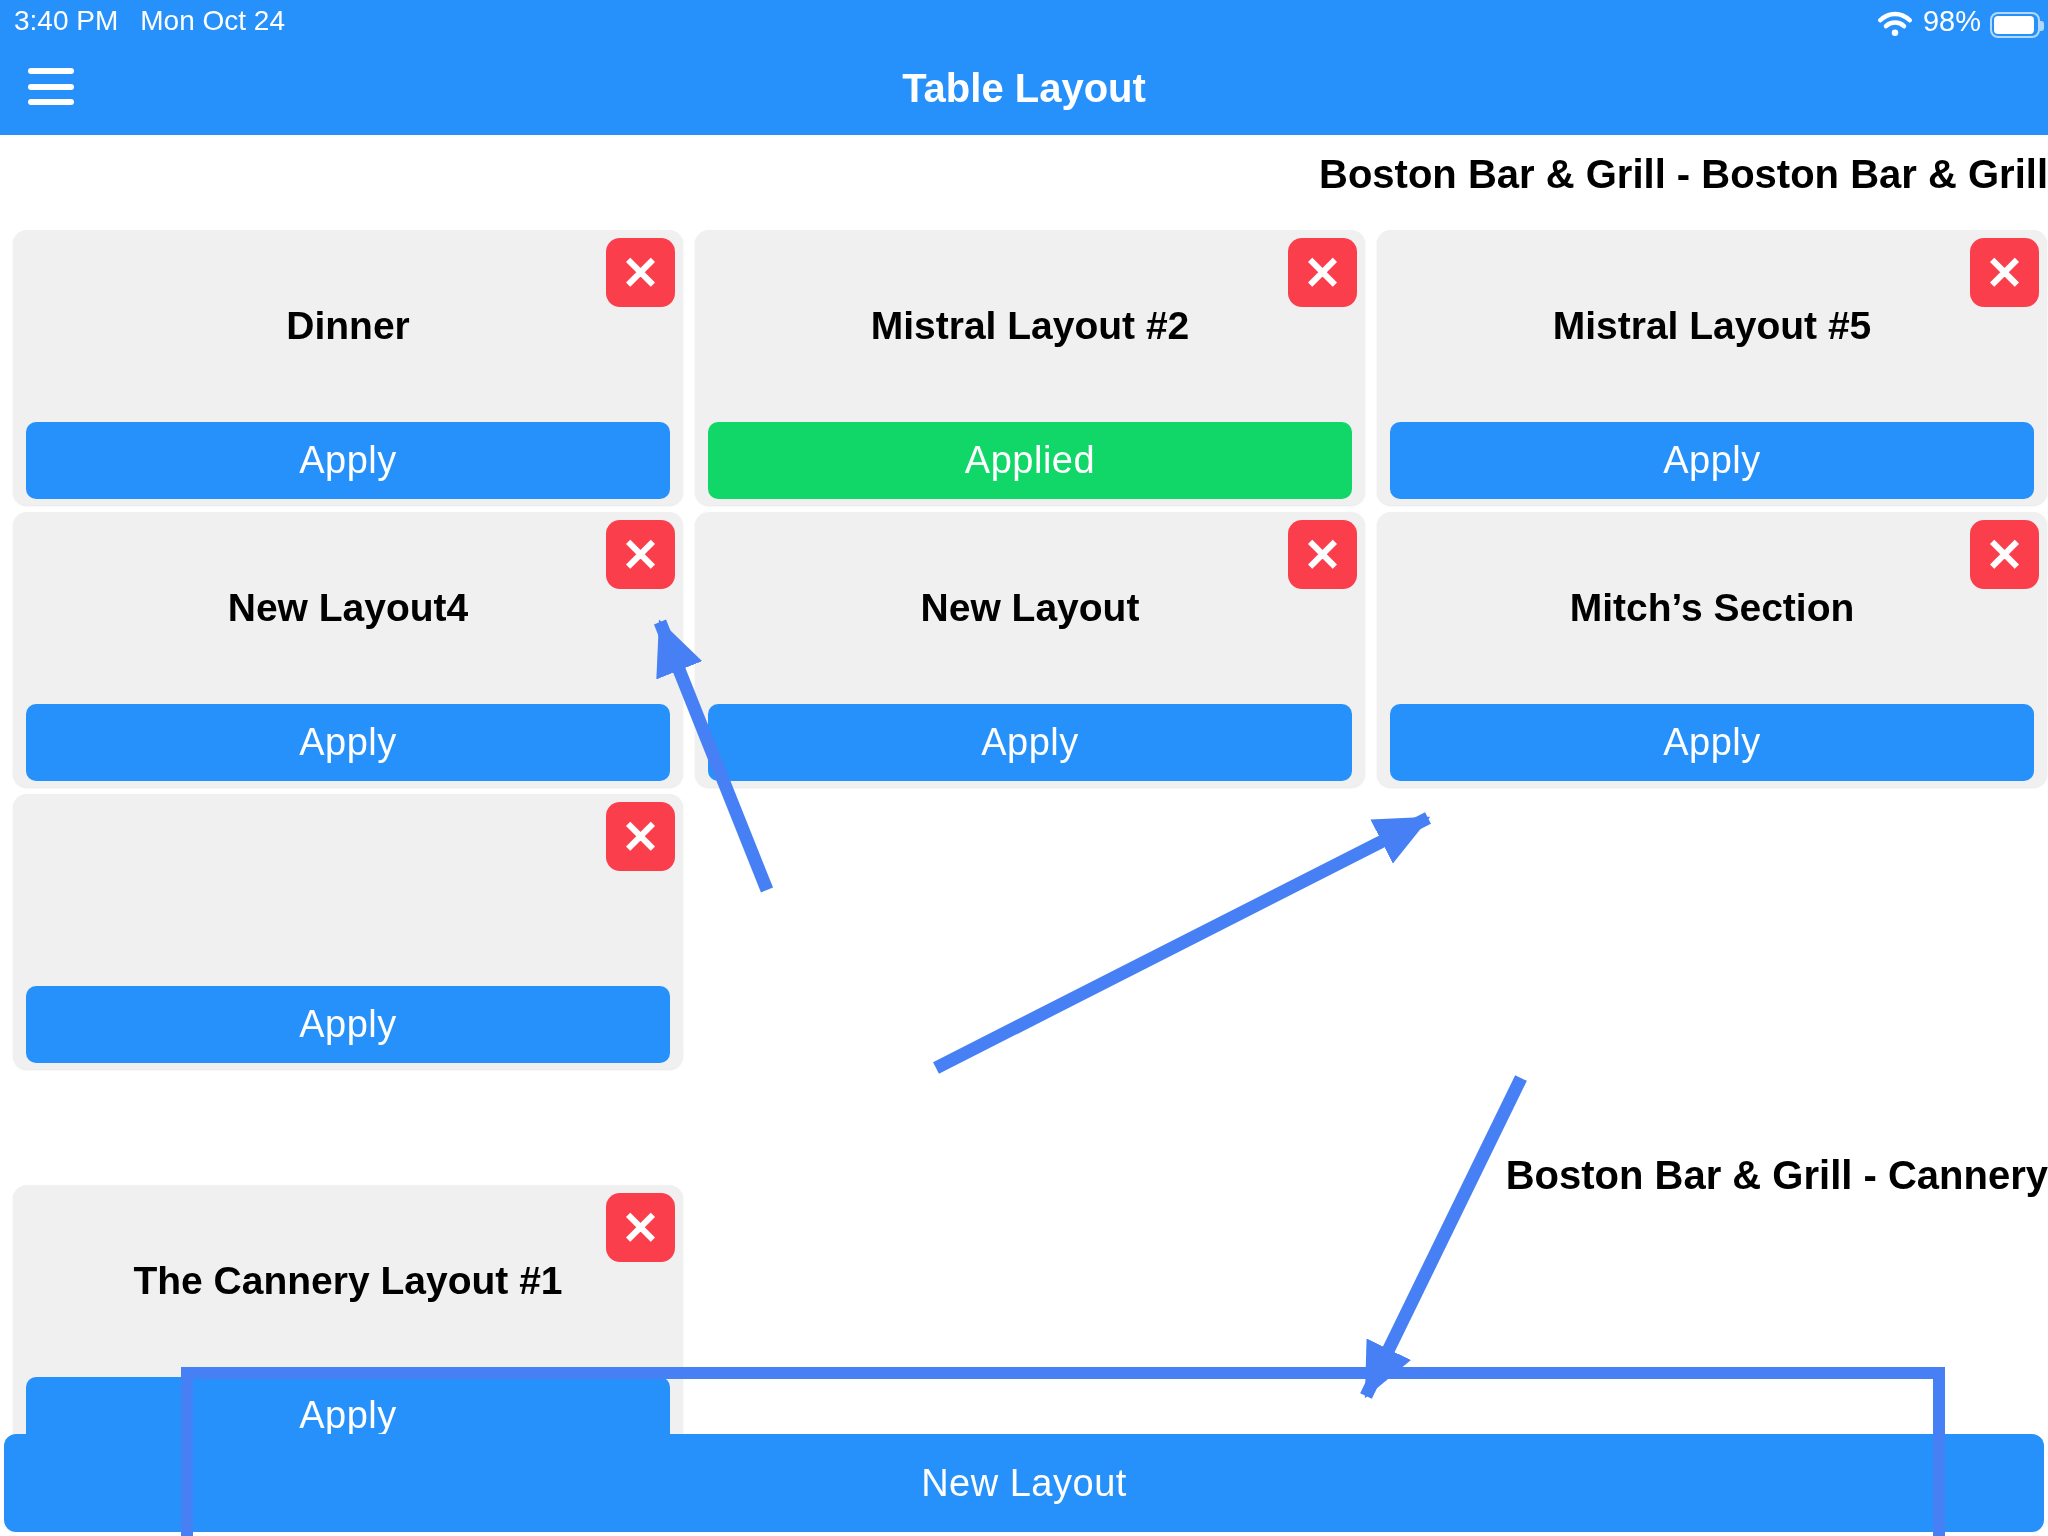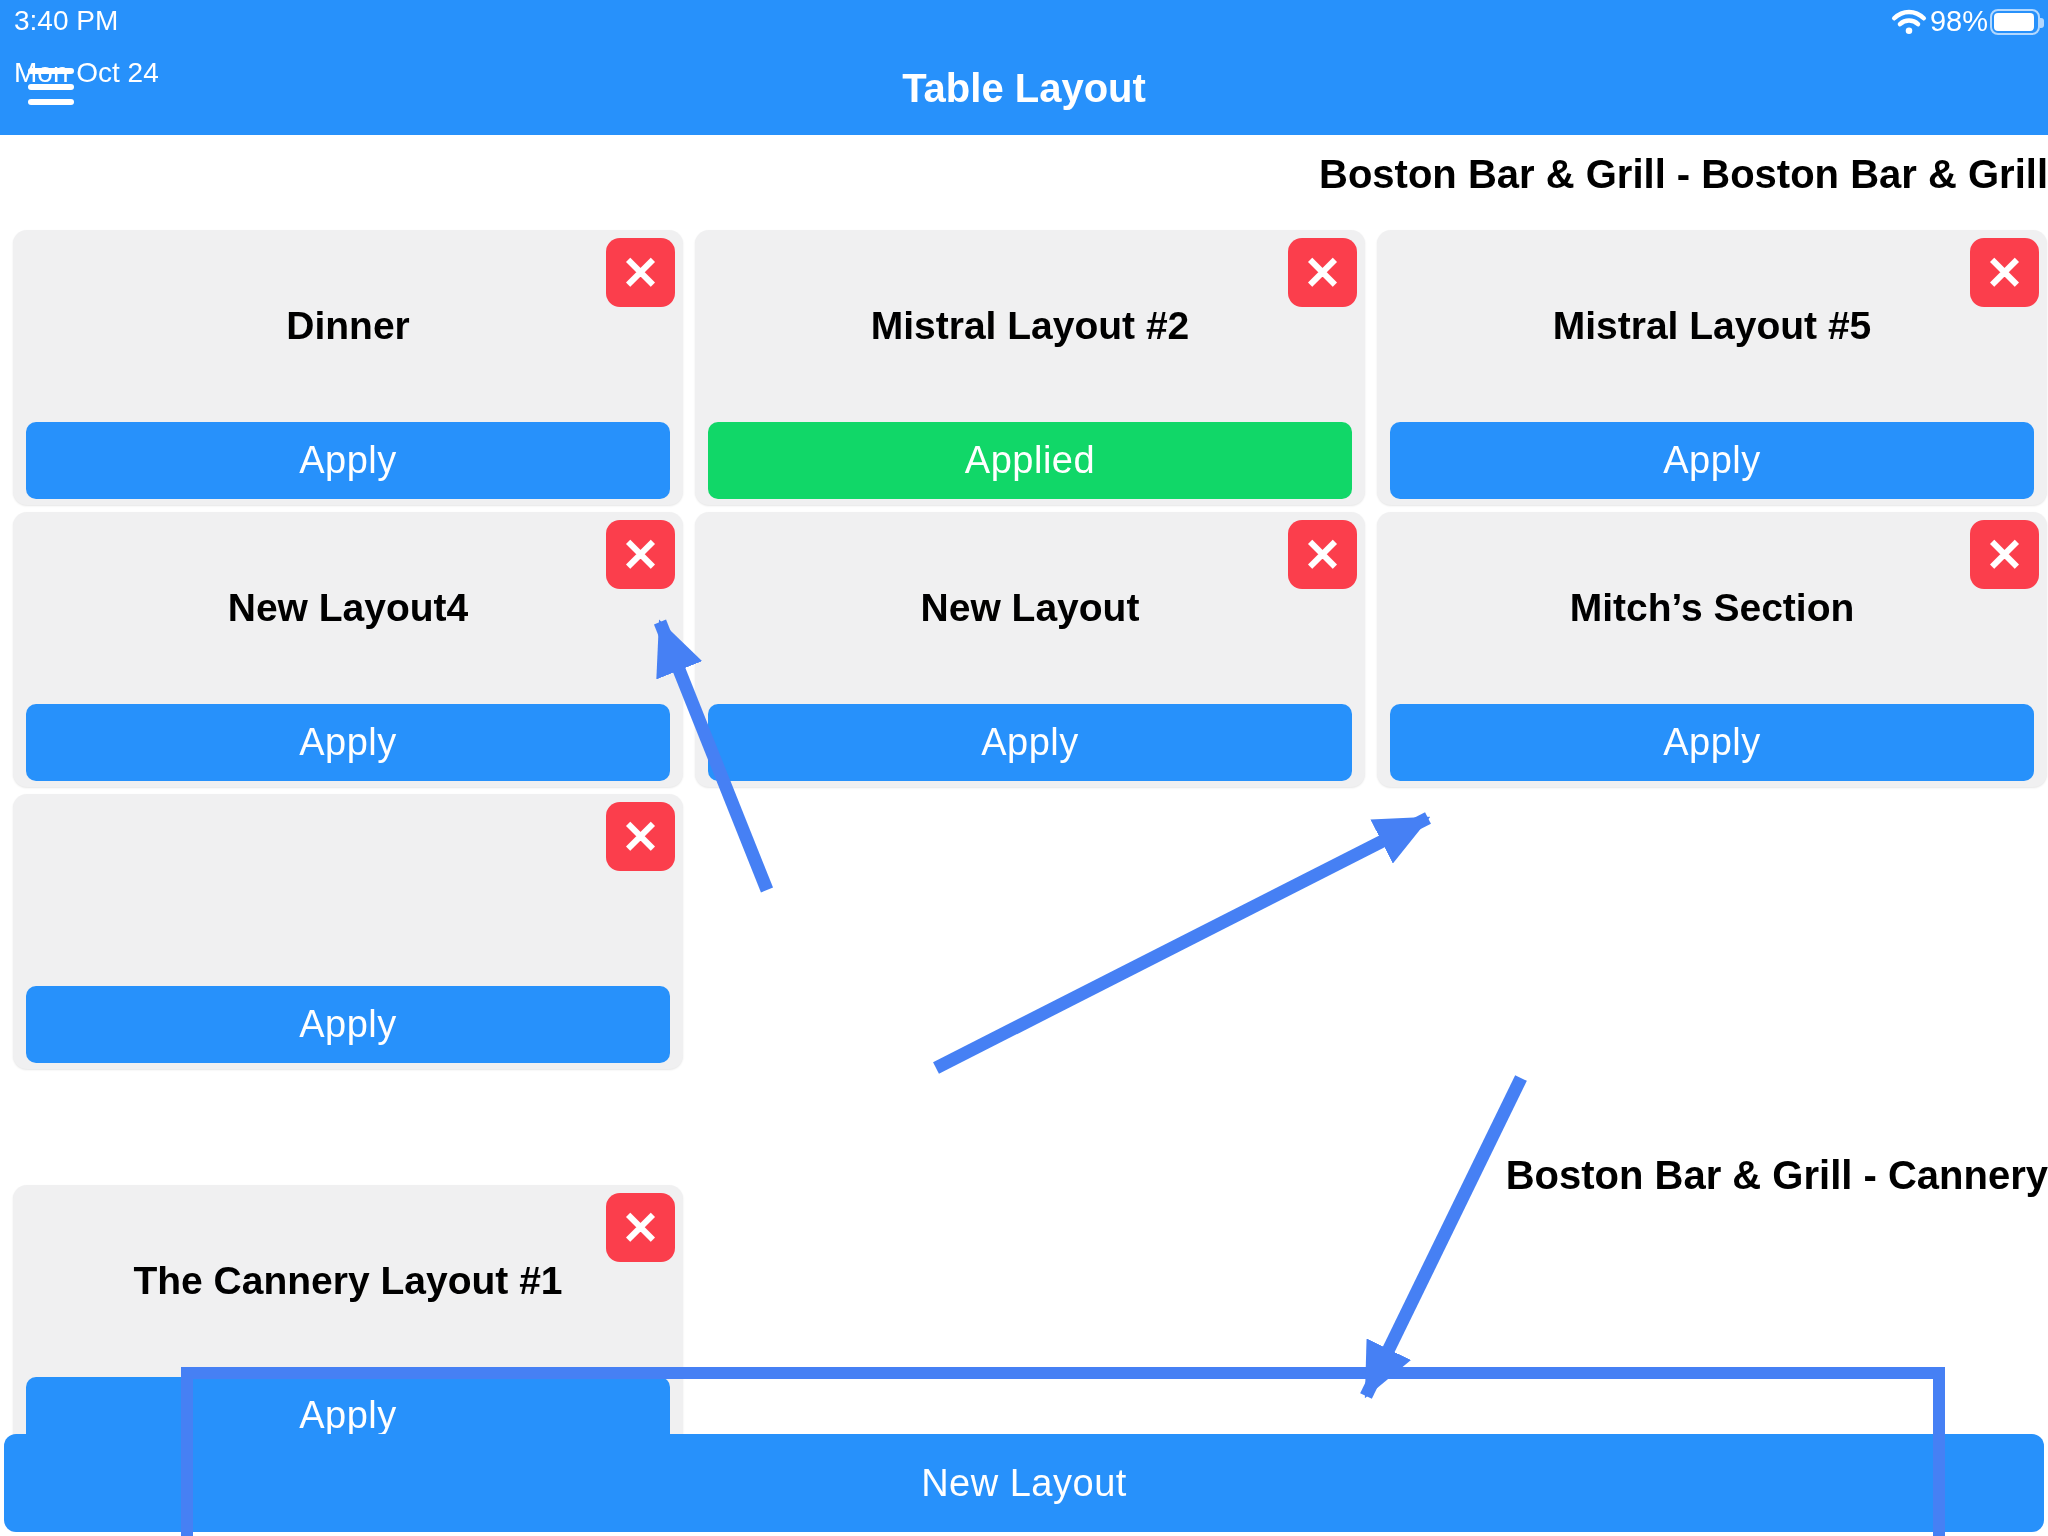--- a/index.html
+++ b/index.html
@@ -2,22 +2,22 @@
 <html><head>
 <meta charset="utf-8">
 <style>
   html,body{margin:0;padding:0;background:#fff;}
   #screen{position:relative;width:2048px;height:1536px;overflow:hidden;
           font-family:"Liberation Sans",sans-serif;background:#fff;}
 
   
   .header{position:absolute;left:0;top:0;width:2048px;height:135px;background:#2791FB;z-index:10;}
   .status-left{position:absolute;left:14px;top:6px;display:flex;gap:22px;
-               color:#fff;font-size:28px;font-weight:500;line-height:30px;flex-direction:column;}
-  .status-right{position:absolute;right:8px;top:5px;display:flex;align-items:center;gap:2px;
+               color:#fff;font-size:28px;font-weight:500;line-height:30px;}
+  .status-right{position:absolute;right:8px;top:5px;display:flex;align-items:flex-end;gap:9px;
                 color:#fff;font-size:29px;font-weight:500;}
   .wifi{width:38px;height:28px;display:block;}
   .battery{position:relative;width:50px;height:26px;border:2px solid rgba(255,255,255,0.65);
            border-radius:8px;box-sizing:border-box;}
   .battery .fill{position:absolute;left:2px;top:2px;bottom:2px;width:40px;background:#fff;border-radius:4px;}
   .battery .tip{position:absolute;right:-6px;top:7px;width:4px;height:10px;
                 background:rgba(255,255,255,0.65);border-radius:0 3px 3px 0;}
   .hamburger{position:absolute;left:28px;top:68px;width:46px;height:37px;display:flex;
              flex-direction:column;justify-content:space-between;cursor:pointer;}
   .hamburger .bar{height:6px;border-radius:3px;background:#fff;}

